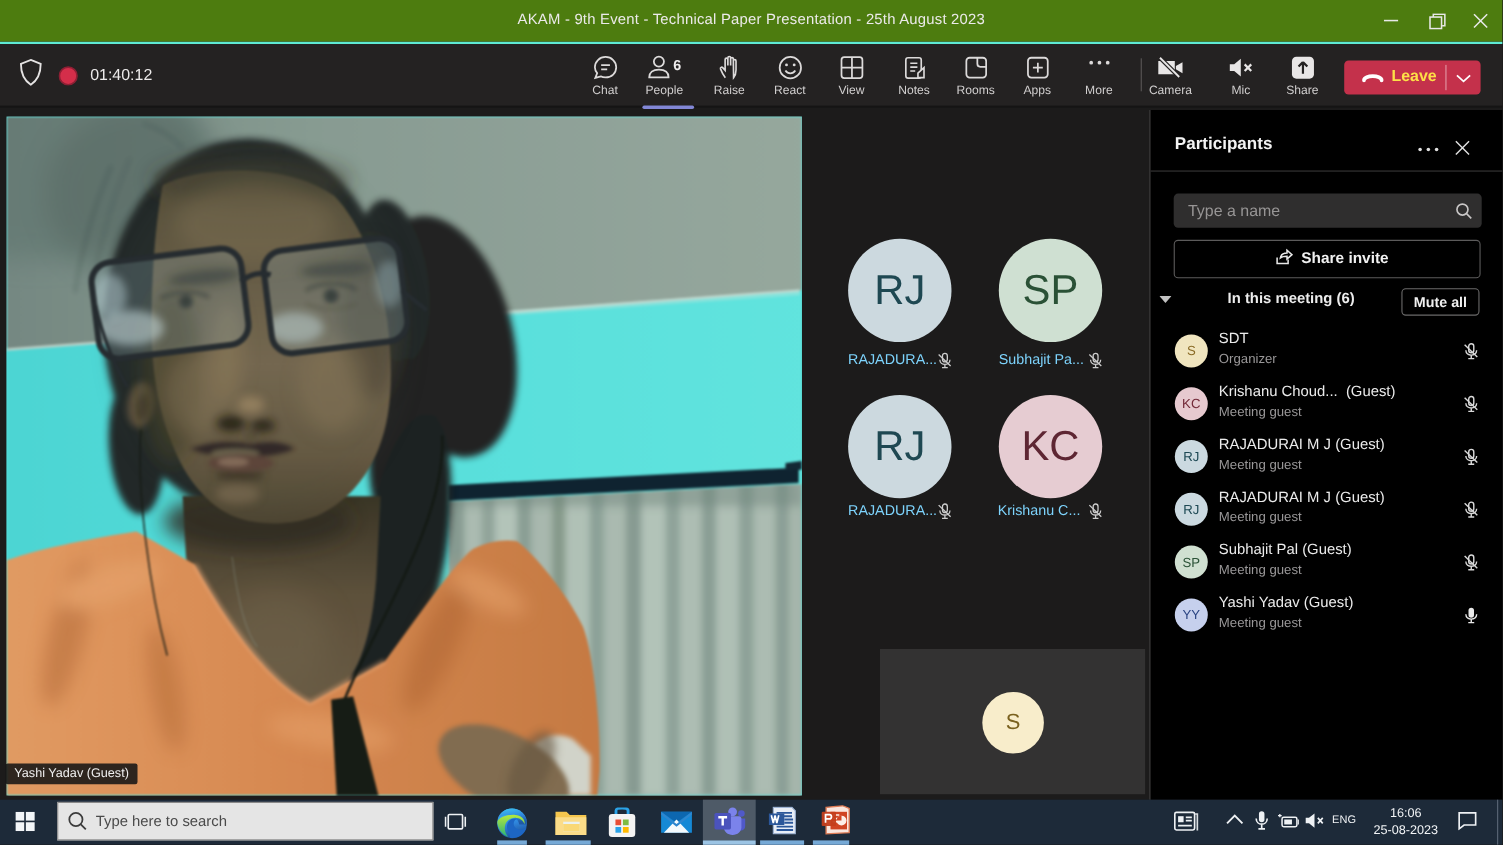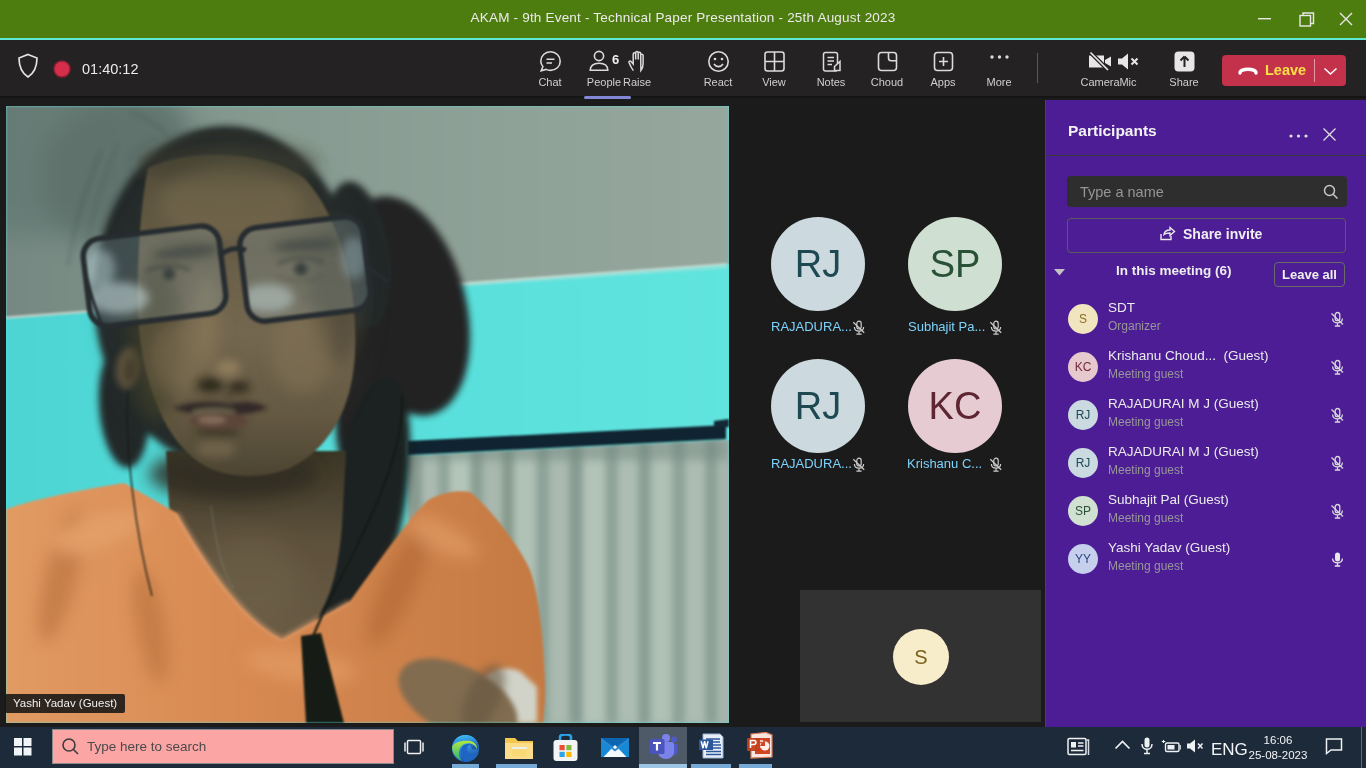--- a/index.html
+++ b/index.html
@@ -16,29 +16,29 @@
   
   #stage{left:0;top:100px;width:1366px;height:627px;background:#1c1b1b;}
   #video{left:6px;top:6px;width:723px;height:617px;background:#57dedb;overflow:hidden;}
   #nametag{left:5px;top:594px;background:rgba(22,22,22,0.88);color:#f0f0f0;font-size:11.5px;padding:3px 8px 4px 8px;border-radius:2px;}
   .pcirc{border-radius:50%;display:flex;align-items:center;justify-content:center;}
   .pname{position:absolute;color:#7dd3fc;font-size:13px;}
   #stile{left:800px;top:490px;width:241px;height:132px;background:#333232;}
   #stile .pcirc{position:absolute;left:93px;top:39px;width:56px;height:56px;background:#f8edcb;color:#7a611e;font-size:20px;}
   #vline{left:1045px;top:0px;width:1px;height:627px;background:#484848;}
   
-  #panel{left:1046px;top:100px;width:320px;height:627px;background:#4c1d95;}
+  #panel{left:1046px;top:100px;width:320px;height:627px;background:#000000;}
   .row{position:absolute;left:22px;width:276px;height:48px;}
   .row .av{position:absolute;left:0px;top:9px;width:30px;height:30px;border-radius:50%;display:flex;align-items:center;justify-content:center;font-size:12px;}
   .row .nm{position:absolute;left:40px;top:5px;font-size:13.5px;color:#ebebeb;white-space:nowrap;}
   .row .sb{position:absolute;left:40px;top:24px;font-size:12px;color:#999798;}
   .row svg{position:absolute;right:-2px;top:16px;}
   
   #taskbar{left:0;top:727px;width:1366px;height:41px;background:#1d2a39;}
-  #searchbox{left:52px;top:2px;width:342px;height:35px;background:#fca5a5;border:1px solid #8a8a8a;box-sizing:border-box;display:flex;align-items:center;}
+  #searchbox{left:52px;top:2px;width:342px;height:35px;background:#e5e5e5;border:1px solid #8a8a8a;box-sizing:border-box;display:flex;align-items:center;}
   #searchbox span{color:#4a4a4a;font-size:13.5px;margin-left:34px;}
   .tico{position:absolute;top:7px;}
   .ul{position:absolute;top:37px;height:4px;background:#76a9d6;}
 </style>
 </head>
 <body>
 
 <div class="abs" id="titlebar">
   <div class="abs" id="titletext">AKAM - 9th Event - Technical Paper Presentation - 25th August 2023</div>
   <svg class="abs" style="left:1258px;top:17px" width="14" height="3">
@@ -73,21 +73,21 @@
     <div class="lbl">Chat</div>
   </div>
   <div class="tbtn" style="left:576px">
     <svg width="38" height="23" fill="none" stroke="#dcdada" stroke-width="1.6">
         <circle cx="14" cy="6" r="4.6"></circle>
         <path d="M5.2 20.3 C5.2 15.9 8.3 13.2 14 13.2 C19.7 13.2 22.8 15.9 22.8 20.3 Z"></path>
         <text x="27" y="14" fill="#f0eeee" stroke="none" font-size="13" font-weight="bold" font-family="Liberation Sans">6</text>
       </svg>
     <div class="lbl">People</div>
   </div>
-  <div class="tbtn" style="left:609px">
+  <div class="tbtn" style="left:635px">
     <svg width="23" height="23" fill="none" stroke="#dcdada" stroke-width="1.5">
         <path d="M7.4 20.6 C5.6 18.4 4 15.2 3 12.6 C2.6 11.4 4.1 10.5 5 11.5 L7.2 14 L7.2 4.2 C7.2 2.3 9.7 2.3 9.7 4.2 L9.7 9.5 M9.7 4.2 L9.7 2.8 C9.7 0.9 12.2 0.9 12.2 2.8 L12.2 9.5 M12.2 3.6 C12.2 1.9 14.7 1.9 14.7 3.7 L14.7 10 M14.7 5.4 C14.7 3.8 17.1 3.8 17.1 5.5 L17.1 13.6 C17.1 16.6 16.2 19 14.9 20.6 Z"></path>
       </svg>
     <div class="lbl">Raise</div>
   </div>
   <div class="tbtn" style="left:690px">
     <svg width="23" height="23" fill="none" stroke="#dcdada" stroke-width="1.6">
         <circle cx="11.5" cy="11.5" r="9.7"></circle>
         <circle cx="8" cy="9" r="1.3" fill="#dcdada" stroke="none"></circle>
         <circle cx="15" cy="9" r="1.3" fill="#dcdada" stroke="none"></circle>
@@ -108,38 +108,38 @@
         <path d="M7.5 7.5 L14 7.5 M7.5 11 L14 11 M7.5 14.5 L12 14.5"></path>
         <path d="M14.5 16.5 L20 11.5 L20 20.5 L14.5 20.5 Z" fill="#242222" stroke="#dcdada"></path>
       </svg>
     <div class="lbl">Notes</div>
   </div>
   <div class="tbtn" style="left:859px">
     <svg width="23" height="23" fill="none" stroke="#dcdada" stroke-width="1.6">
         <rect x="2.5" y="2.5" width="18" height="18" rx="3"></rect>
         <path d="M12.5 2.5 L12.5 8 C12.5 9.6 13.6 10.7 15.2 10.7 L20.5 10.7"></path>
       </svg>
-    <div class="lbl">Choud</div>
+    <div class="lbl">Rooms</div>
   </div>
   <div class="tbtn" style="left:915px">
     <svg width="23" height="23" fill="none" stroke="#dcdada" stroke-width="1.6">
         <rect x="2.5" y="2.5" width="18" height="18" rx="3"></rect>
         <path d="M11.5 7 L11.5 16 M7 11.5 L16 11.5"></path>
       </svg>
     <div class="lbl">Apps</div>
   </div>
   <div class="tbtn" style="left:971px">
     <svg width="23" height="23" fill="#dcdada">
         <circle cx="4" cy="7" r="1.7"></circle>
         <circle cx="11.5" cy="7" r="1.7"></circle>
         <circle cx="19" cy="7" r="1.7"></circle>
       </svg>
     <div class="lbl">More</div>
   </div>
-  <div class="tbtn" style="left:1072px">
+  <div class="tbtn" style="left:1036px">
     <svg width="27" height="23">
         <g fill="#e8e6e6">
           <path d="M2 5.5 L17 5.5 L17 17.5 L2 17.5 Z"></path>
           <path d="M18 10 L24 6.5 L24 16.5 L18 13 Z"></path>
         </g>
         <path d="M3.5 2.5 L21 20" stroke="#242222" stroke-width="4"></path>
         <path d="M3.5 2.5 L21 20" stroke="#e8e6e6" stroke-width="1.7"></path>
       </svg>
     <div class="lbl">Camera</div>
   </div>
@@ -421,21 +421,21 @@
         <path d="M2 8 L2 13.5 L12 13.5 L12 10"></path>
         <path d="M5 8.5 C5.5 5.5 8 4 11 4 L11 1.5 L15.5 5.5 L11 9.5 L11 7 C8.5 7 6.5 7.3 5 8.5 Z"></path>
       </svg>
     <div class="abs" style="left:115px;top:7px;font-size:14px;font-weight:bold;color:#f0f0f0;">Share invite</div>
   </div>
   <svg class="abs" style="left:8px;top:168px" width="11" height="8" fill="#c2c2c2">
       <path d="M0 1 L11 1 L5.5 7.5 Z"></path>
     </svg>
   <div class="abs" style="left:22px;top:163px;font-size:13.5px;font-weight:bold;color:#ececec;padding-left:48px;">In this meeting (6)</div>
   <div class="abs" style="left:228px;top:162px;width:71px;height:25px;border:1px solid #6b6a6a;border-radius:4px;box-sizing:border-box;text-align:center;">
-    <span style="font-size:13px;font-weight:bold;color:#f0f0f0;line-height:23px;">Leave all</span>
+    <span style="font-size:13px;font-weight:bold;color:#f0f0f0;line-height:23px;">Mute all</span>
   </div>
   <div class="row" style="top:195px">
     <div class="av" style="background:#f0e5bf;color:#8a6b26;">S</div>
     <div class="nm">SDT</div>
       <div class="sb">Organizer</div>
     <svg width="17" height="17" fill="none" stroke="#d8d8d8" stroke-width="1.3">
         <rect x="6.2" y="1.5" width="4.6" height="8.2" rx="2.3"></rect>
         <path d="M3.6 7.5 C3.6 13.3 13.4 13.3 13.4 7.5 M8.5 12 L8.5 15 M5.8 15 L11.2 15"></path>
         <path d="M2.5 2.5 L14 13.5"></path>
       </svg>
@@ -601,19 +601,19 @@
   <svg class="abs" style="left:1161px;top:12px" width="21" height="15" fill="none" stroke="#eef1f4" stroke-width="1.4">
     <rect x="4.5" y="4" width="13.5" height="8.5" rx="1.5"></rect>
       <path d="M18.8 6 L19.8 6 L19.8 10.5 L18.8 10.5" fill="#eef1f4" stroke="none"></path>
     <rect x="6.5" y="6" width="7" height="4.5" fill="#eef1f4" stroke="none"></rect>
     <path d="M2.5 1 L2.5 4 M0.8 2.5 L4.2 2.5" stroke-width="1.2"></path>
   </svg>
   <svg class="abs" style="left:1186px;top:11px" width="18" height="16">
       <path d="M1 5.5 L4 5.5 L9 1.5 L9 14.5 L4 10.5 L1 10.5 Z" fill="#eef1f4"></path>
       <path d="M12 5.5 L16.5 10.5 M16.5 5.5 L12 10.5" stroke="#eef1f4" stroke-width="1.5"></path>
     </svg>
-  <div class="abs" style="left:1211px;top:13px;color:#f2f4f6;font-size:17px;">ENG</div>
+  <div class="abs" style="left:1211px;top:13px;color:#f2f4f6;font-size:10px;">ENG</div>
   <div class="abs" style="left:1243px;top:6px;width:70px;text-align:center;color:#f2f4f6;font-size:11.5px;line-height:14.5px;">16:06<br>25-08-2023</div>
   <svg class="abs" style="left:1325px;top:10px" width="18" height="18" fill="none" stroke="#eef1f4" stroke-width="1.5">
       <path d="M1.5 2 L16.5 2 L16.5 13 L6 13 L1.5 16.5 Z"></path>
     </svg>
   <div class="abs" style="left:1361px;top:0;width:1px;height:41px;background:#5c6878;"></div>
 </div>
 
 </body></html>

